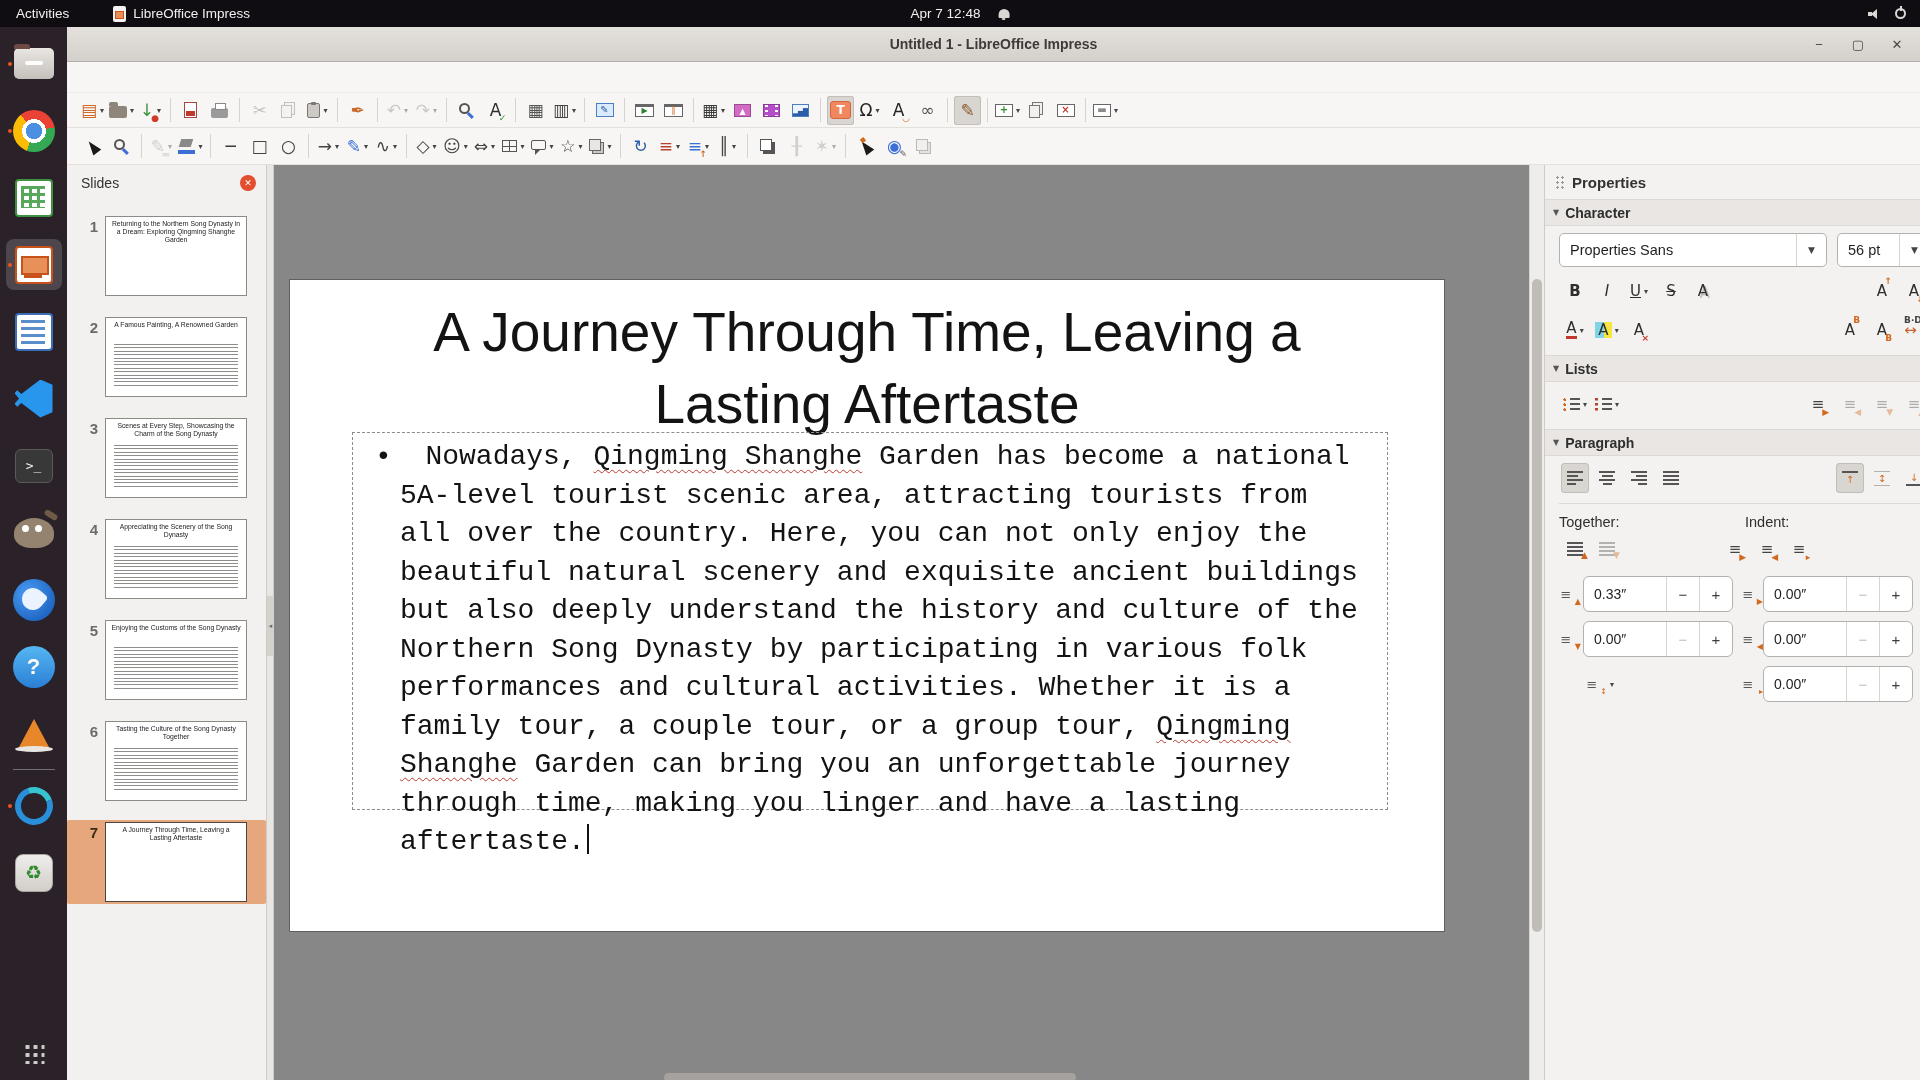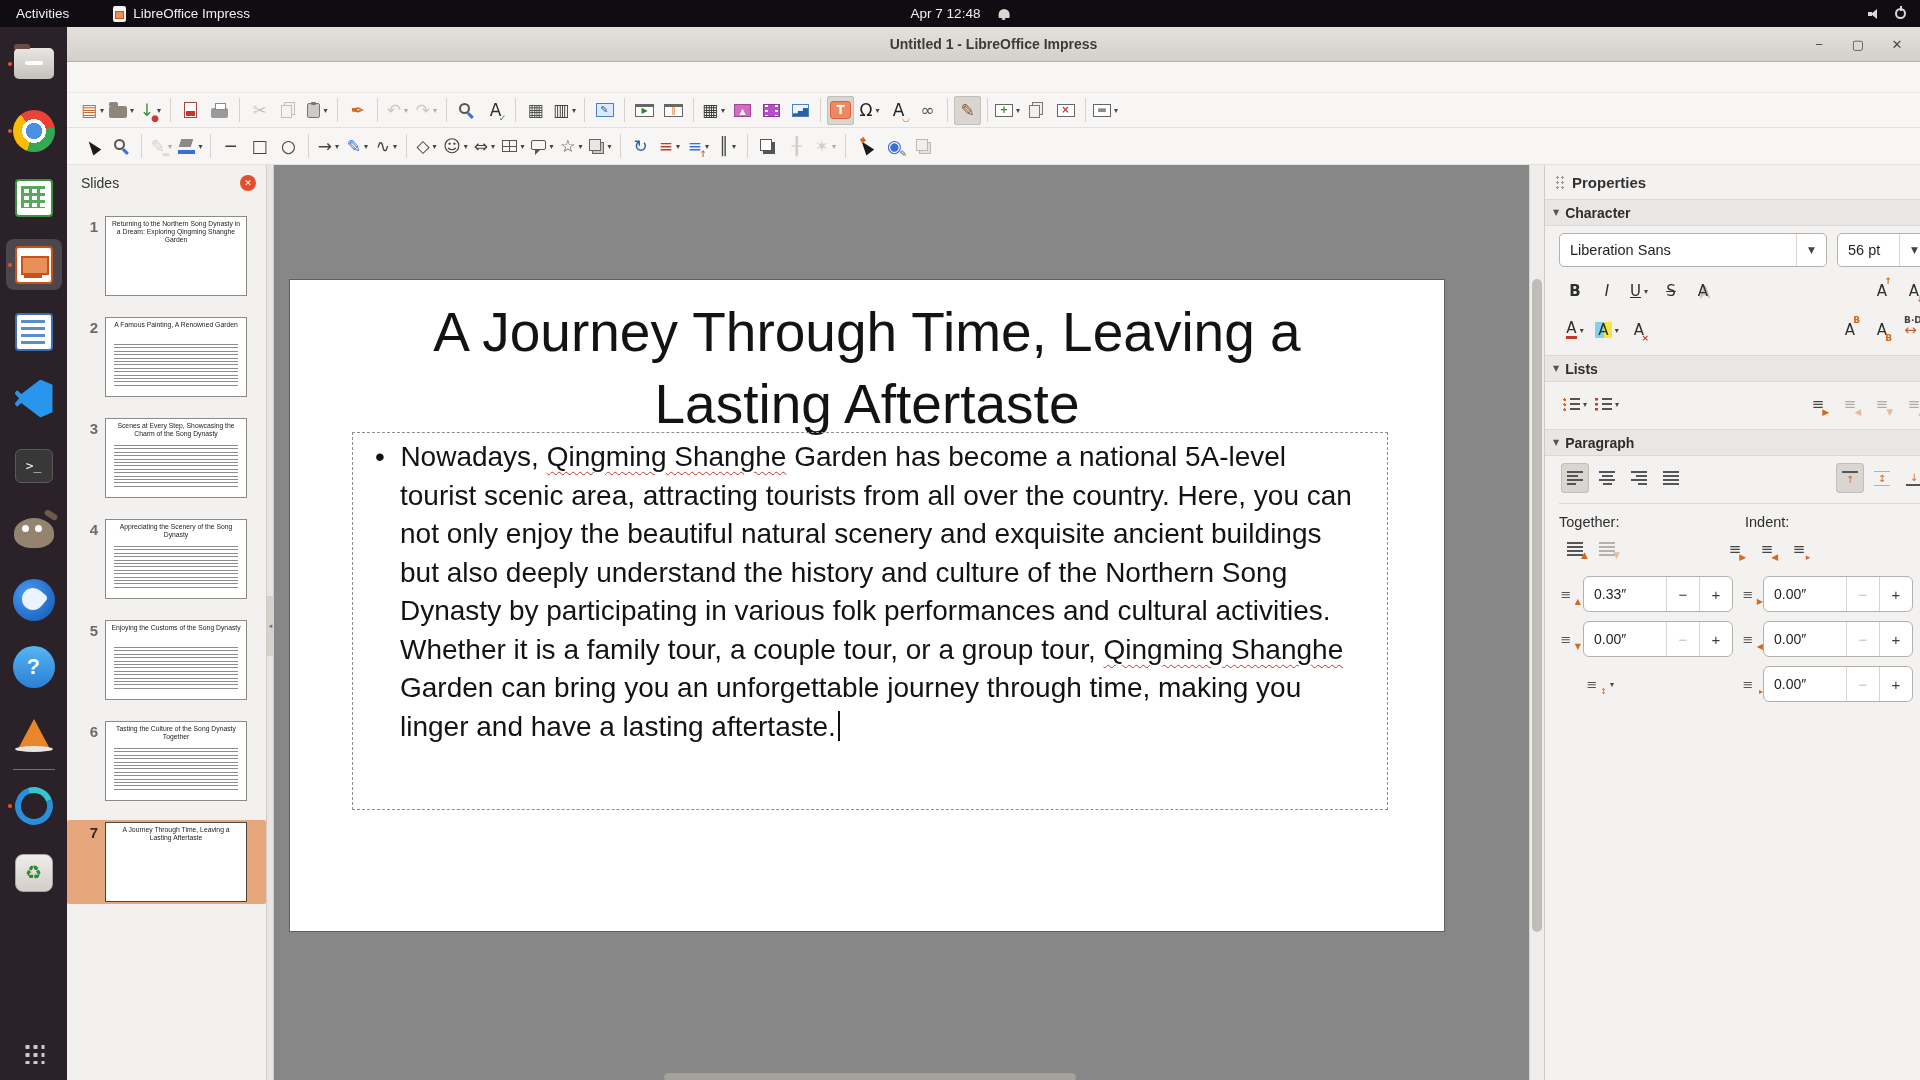--- a/index.html
+++ b/index.html
@@ -174,21 +174,21 @@
   #sp-splitter { position:absolute; left:200px; top:0; width:7px; height:100%; background:#e8e5e2; border-right:1px solid #cfccc8; }
   #sp-splitter .grip { position:absolute; top:50%; left:0; width:7px; height:60px; transform:translateY(-50%);
     background:#d5d2ce; display:flex; align-items:center; justify-content:center; font-size:7px; color:#6b6b6b; }
 
   
   #workspace { position:absolute; left:207px; top:0; width:1255px; height:100%; background:#878787; }
   #slide-canvas { position:absolute; left:15px; top:114px; width:1156px; height:653px; background:#fff; border:1px solid #5f5f5f; }
   #slide-title { margin:16px 52px 0 52px; font-size:55px; line-height:72px; text-align:center; color:#131313; }
   #body-box { position:absolute; left:62px; top:152px; width:1036px; height:378px;
     border:1px dashed #8f8d8a; padding:5px 26px 5px 10px; }
-  #body-para { font-size:28px; line-height:38.5px; color:#131313; padding-left:37px; text-indent:-25px; }
+  #body-para { font-size:28px; line-height:38.5px; color:#131313; padding-left:37px; text-indent:-25px;font-family:Liberation Mono, monospace; }
   .misspell { text-decoration:underline; text-decoration-style:wavy; text-decoration-color:#bc3b31;
     text-decoration-thickness:1.4px; text-underline-offset:5px; }
   .caret { display:inline-block; width:2px; height:30px; background:#111; vertical-align:-5px; margin-left:2px; }
   #hscroll { position:absolute; left:0; bottom:2px; width:100%; height:12px; }
   #hscroll .thumb { position:absolute; left:390px; width:412px; height:9px; background:#a5a29e; border-radius:5px; }
 
   #vscroll { position:absolute; left:1462px; top:0; width:15px; height:100%; background:#efedeb; border-left:1px solid #d8d5d1; }
   #vscroll .thumb { position:absolute; left:2px; top:114px; width:10px; height:653px; background:#c0bdb9; border-radius:5px; }
 
   
@@ -622,21 +622,21 @@
         <span class="deck-close">✕</span>
       </div>
 
       <div class="sec-h">
         <span class="chev">▼</span>
         <span class="lbl">Character</span>
 
       </div>
       <div class="p-row">
         <div id="font-name" class="sel">
-          <span class="sel-val">Liberation Sans</span>
+          <span class="sel-val">Properties Sans</span>
           <span class="sel-chev">▼</span>
         </div>
         <div id="font-size" class="sel">
           <span class="sel-val">56 pt</span>
           <span class="sel-chev">▼</span>
         </div>
       </div>
       <div class="p-row" id="char-row1">
           <span class="p-btn">
             <span class="g  fw-b">B</span>

